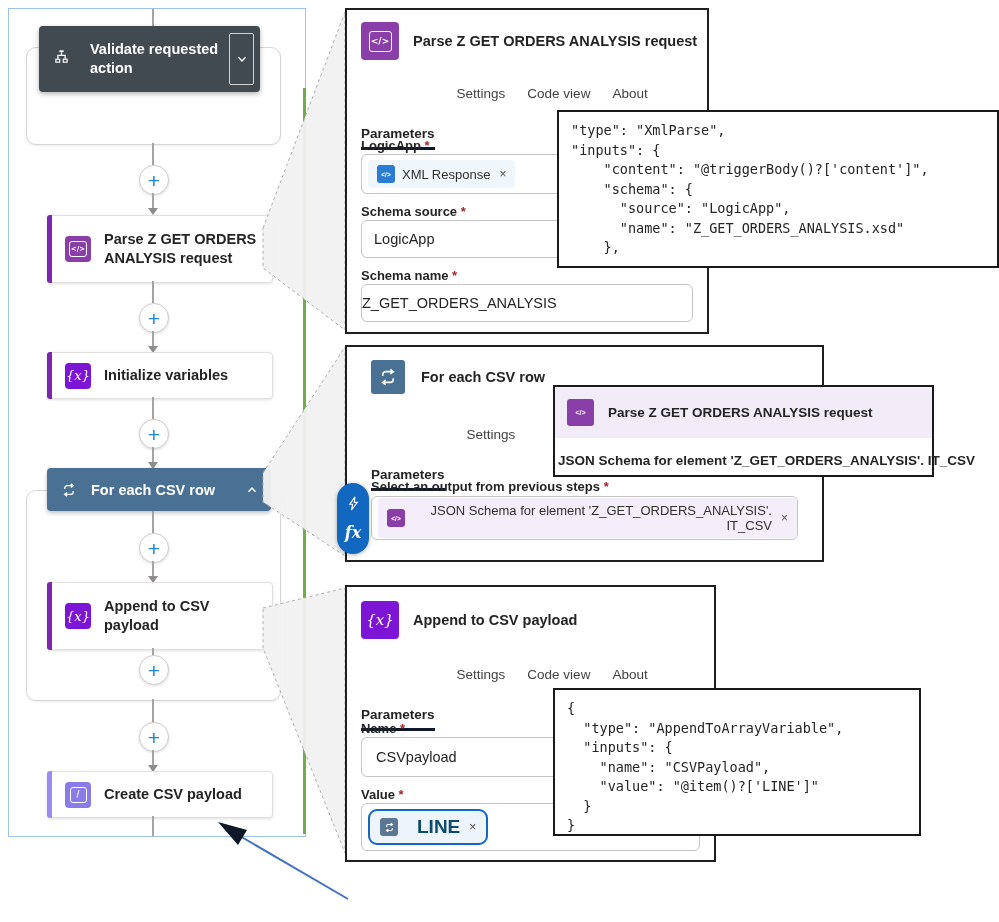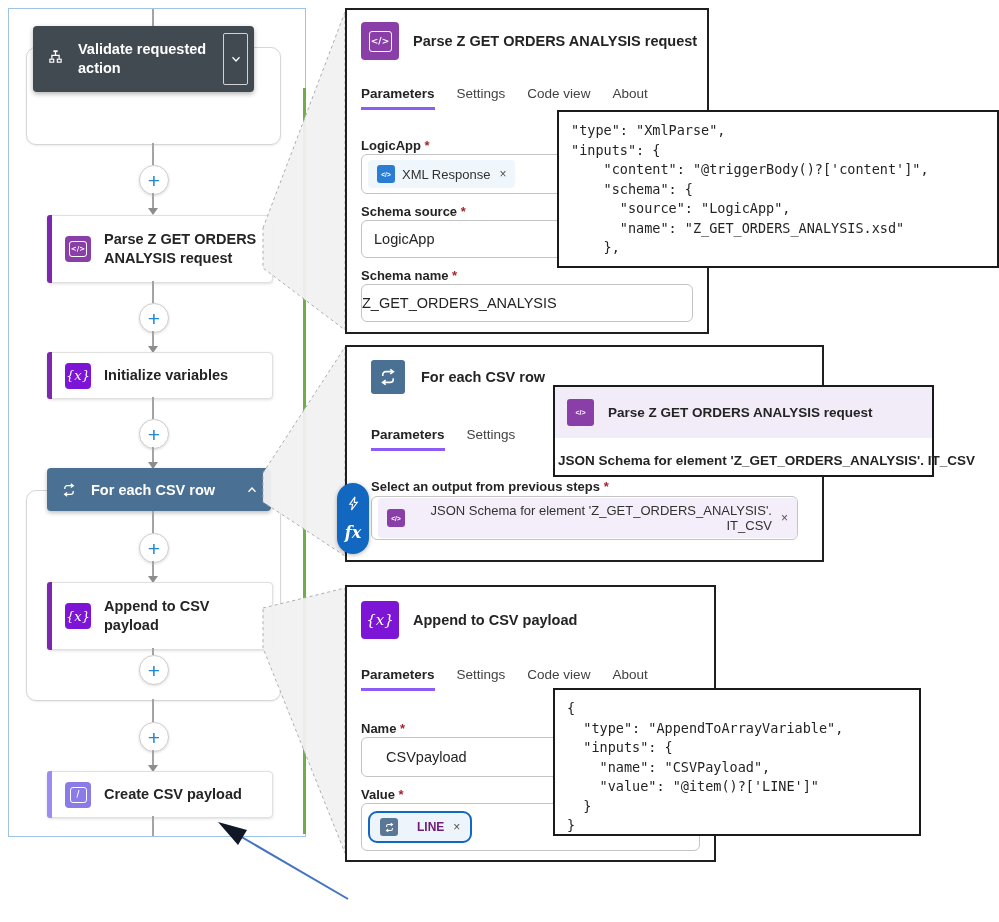--- a/index.html
+++ b/index.html
@@ -36,21 +36,21 @@
   
   .glyph-box{border:1.4px solid #fff;border-radius:3px;display:flex;align-items:center;justify-content:center;color:#fff;font-weight:bold;font-family:"DejaVu Sans",sans-serif;}
   .bracex{color:#fff;font-size:13px;font-family:"DejaVu Serif",serif;font-style:italic;}
 
   
   .panel{position:absolute;background:#fff;border:2px solid #1f1f1f;z-index:4;}
   .panel-head{display:flex;align-items:center;}
   .panel-title{font-weight:bold;font-size:14.5px;white-space:nowrap;}
   .tabs{position:absolute;display:flex;gap:22px;font-size:13.5px;color:#424242;}
   .tab{cursor:pointer;padding-bottom:6px;}
-  .tab.active{font-weight:bold;color:#242424;border-bottom:3px solid #8b5cf6;}
+  .tab.active{font-weight:bold;color:#242424;border-bottom:3px solid #0f172a;margin-top:40px;}
   .fld-label{position:absolute;font-size:13px;font-weight:bold;color:#242424;}
   .req{color:#a4262c;font-weight:bold;}
   .input{position:absolute;border:1px solid #c4c4c4;border-radius:6px;background:#fff;display:flex;align-items:center;font-size:14.5px;color:#242424;cursor:text;}
   .chip{display:inline-flex;align-items:center;gap:7px;border-radius:4px;padding:5px 9px;font-size:13px;cursor:pointer;text-align:right;}
   .chip .close{color:#55504b;font-size:12px;margin-left:2px;cursor:pointer;}
   .chip-icon{border-radius:3px;display:flex;align-items:center;justify-content:center;flex:0 0 auto;}
 
   .codebox{position:absolute;background:#fff;border:2px solid #1a1a1a;font-family:"DejaVu Sans Mono",monospace;font-size:13.5px;line-height:19.5px;white-space:pre;padding:9px 12px;z-index:6;}
   .tooltipbox{position:absolute;left:553px;top:385px;width:377px;height:88px;background:#fff;border:2px solid #1a1a1a;z-index:6;}
   .tooltipbox .tt-head{height:51px;background:#f1ecf8;display:flex;align-items:center;}
@@ -66,21 +66,21 @@
 <body>
 
 <div id="canvas">
 
   <div class="wf-panel">
 
     <div class="vline" style="left:143px;top:0;height:23px;"></div>
     <div class="arrow-down" style="left:139px;top:23px;"></div>
 
     <div class="scope-box" style="left:17px;top:38px;width:253px;height:96px;"></div>
-    <div class="switch-head" style="left:24px;top:17px;">
+    <div class="switch-head" style="left:30px;top:17px;gap:6px;">
       <span class="sicon">
         <svg width="17" height="17" viewBox="0 0 16 16">
           <rect x="6" y="1.2" width="4" height="1.7" fill="#fff"></rect>
           <path d="M8 2.9v3M8 5.9H4.6v3.2M8 5.9h3.4v3.2" stroke="#fff" stroke-width="1.2" fill="none"></path>
           <rect x="2.7" y="9.6" width="3.6" height="2.8" fill="none" stroke="#fff" stroke-width="1.1"></rect>
           <rect x="9.7" y="9.6" width="3.6" height="2.8" fill="none" stroke="#fff" stroke-width="1.1"></rect>
         </svg>
       </span>
       <span class="txt">Validate requested action</span>
       <span class="switch-chevron">
@@ -279,35 +279,35 @@
       </span>
       <span class="panel-title" style="margin-left:14px;">Append to CSV payload</span>
     </div>
     <div class="tabs" style="left:14px;top:80px;">
       <span class="tab active">Parameters</span>
       <span class="tab">Settings</span>
       <span class="tab">Code view</span>
       <span class="tab">About</span>
     </div>
     <div class="fld-label" style="left:14px;top:134px;"><span>Name</span> <span class="req">*</span></div>
-    <div class="input" style="left:14px;top:150px;right:14px;height:38px;padding-left:24px;">
+    <div class="input" style="left:14px;top:150px;right:14px;height:38px;padding-left:14px;">
       <span>CSVpayload</span>
     </div>
     <div class="fld-label" style="left:14px;top:200px;"><span>Value</span> <span class="req">*</span></div>
     <div class="input" style="left:14px;top:216px;right:14px;height:46px;padding-left:6px;">
       <span class="chip" style="background:#eef4fb;border:2px solid #1267c1;border-radius:9px;padding:5px 10px;">
         <span class="chip-icon" style="width:18px;height:18px;background:#5a7896;">
           <svg width="11" height="11" viewBox="0 0 16 16">
             <path d="M11.4 3.7H6.1a2.3 2.3 0 0 0-2.3 2.3v1.1" fill="none" stroke="#fff" stroke-width="1.6"></path>
             <path d="M9.8 1.9l2.5 1.8-2.5 1.8" fill="none" stroke="#fff" stroke-width="1.6"></path>
             <path d="M4.6 12.3h5.3a2.3 2.3 0 0 0 2.3-2.3V8.9" fill="none" stroke="#fff" stroke-width="1.6"></path>
             <path d="M6.2 10.5l-2.5 1.8 2.5 1.8" fill="none" stroke="#fff" stroke-width="1.6"></path>
           </svg>
         </span>
-        <span style="color:#701a75;font-weight:bold;font-size:12px;padding-left:12px;">LINE</span>
+        <span style="color:#0c4a6e;font-weight:bold;font-size:19px;padding-left:12px;">LINE</span>
         <span class="close">×</span>
       </span>
     </div>
   </div>
 
   <div class="codebox" style="left:553px;top:688px;width:340px;height:126px;">{
   "type": "AppendToArrayVariable",
   "inputs": {
     "name": "CSVPayload",
     "value": "@item()?['LINE']"

